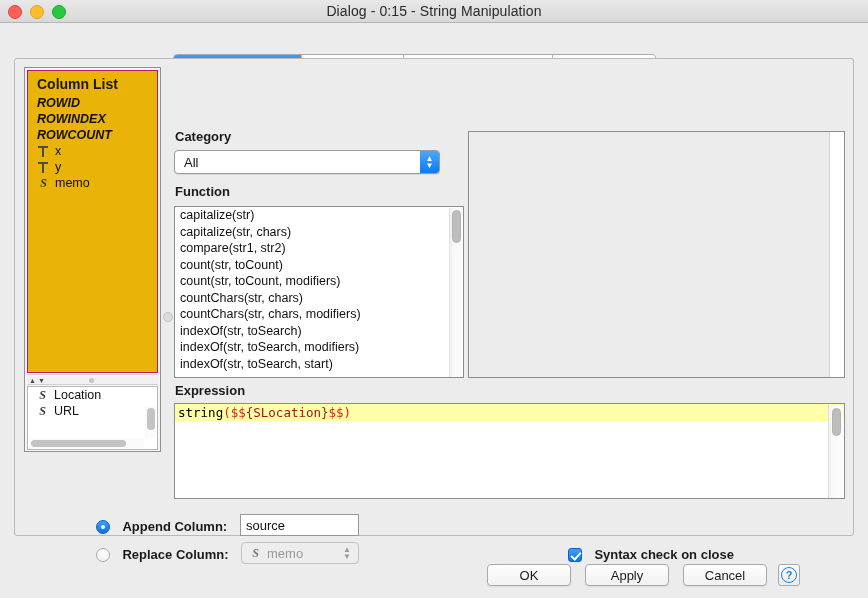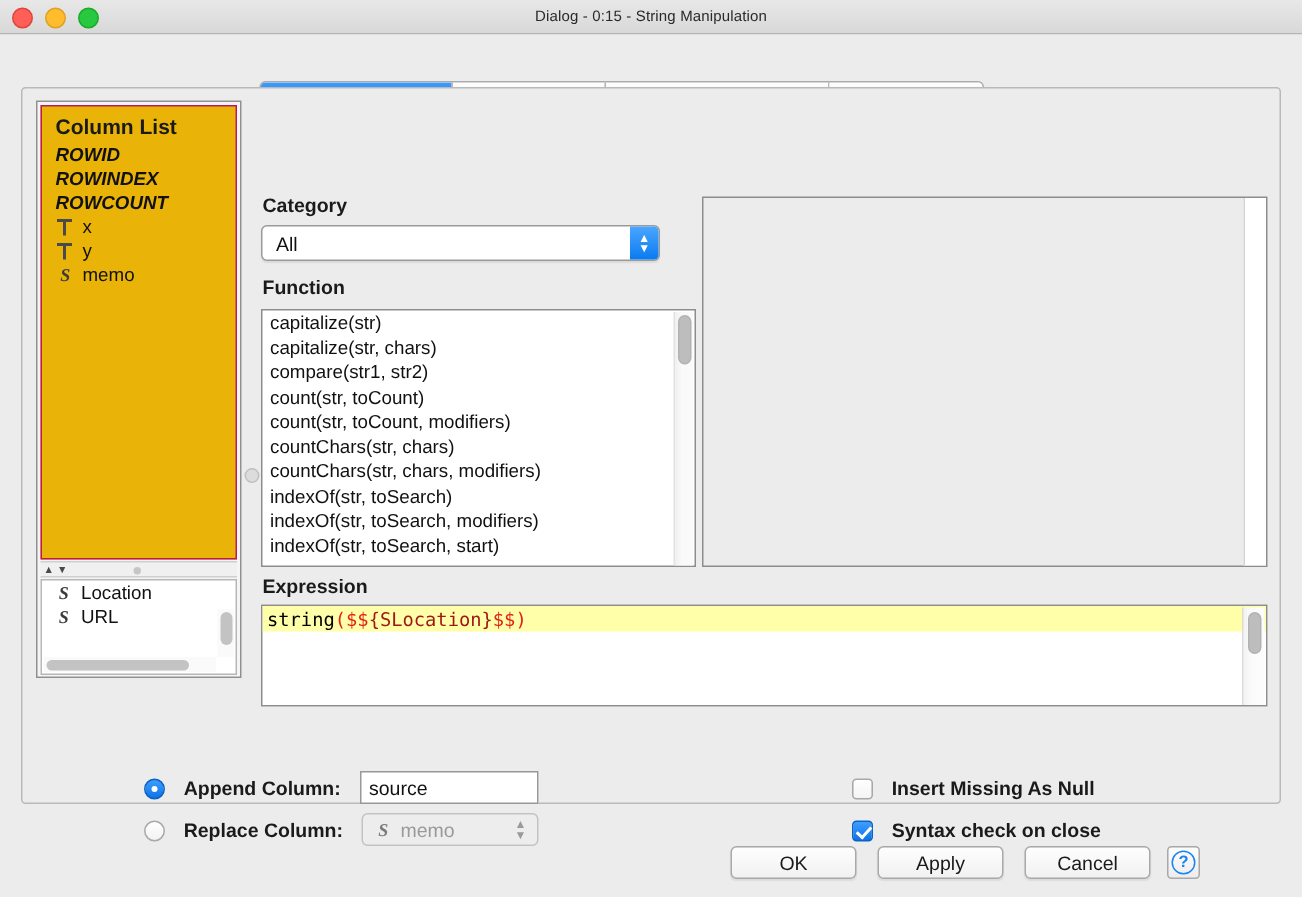--- a/index.html
+++ b/index.html
@@ -22,21 +22,21 @@
     align-items: center;
   }
   .lights { position: absolute; left: 8px; top: 5px; display: flex; gap: 8px; }
   .light { width: 12px; height: 12px; border-radius: 50%; }
   .light.red    { background: #ff5f57; border: 1px solid #e0443e; }
   .light.yellow { background: #ffbd2e; border: 1px solid #dea123; }
   .light.green  { background: #28c840; border: 1px solid #1aab29; }
   .title-text {
     width: 100%;
     text-align: center;
-    font-size: 10px;
+    font-size: 14px;
     color: #2a2a2a;
     font-weight: 400;
     letter-spacing: 0.1px;
   }
 
   
   .tabbar {
     height: 32px;
     position: relative;
     background: #ececec;
@@ -330,21 +330,21 @@
     width: 15px; height: 100%;
     background: #fff;
     border-left: 1px solid #d3d3d3;
     box-sizing: border-box;
   }
 
   
   .expr-box {
     position: absolute;
     left: 159px; top: 344px;
-    width: 671px; height: 68px;
+    width: 671px; height: 96px;
     background: #fff;
     border: 1px solid #8d8d8d;
     box-sizing: border-box;
     overflow: hidden;
   }
   .expr-line {
     background: #ffffaa;
     height: 17px;
     line-height: 17px;
     padding-left: 3px;
@@ -627,24 +627,20 @@
   </div>
   <div class="combo-disabled" style="left:226px; top:483px; width:118px; height:22px;">
     <span class="tyicon str" style="margin-left:7px; color:#7a7a7a;">S</span>
     <span>memo</span>
     <span class="chev">
         <span>▲</span>
         <span>▼</span>
       </span>
   </div>
 
-  <div style="position:absolute; left:553px; top:458px;">
-    <span class="cbox"></span>
-    <span class="opt-label">Insert Missing As Null</span>
-  </div>
   <div style="position:absolute; left:553px; top:486px;">
     <span class="cbox on"></span>
     <span class="opt-label">Syntax check on close</span>
   </div>
 
 </div>
 
 <div class="btn" style="left:487px; top:564px; width:84px;">OK</div>
 <div class="btn" style="left:585px; top:564px; width:84px;">Apply</div>
 <div class="btn" style="left:683px; top:564px; width:84px;">Cancel</div>

